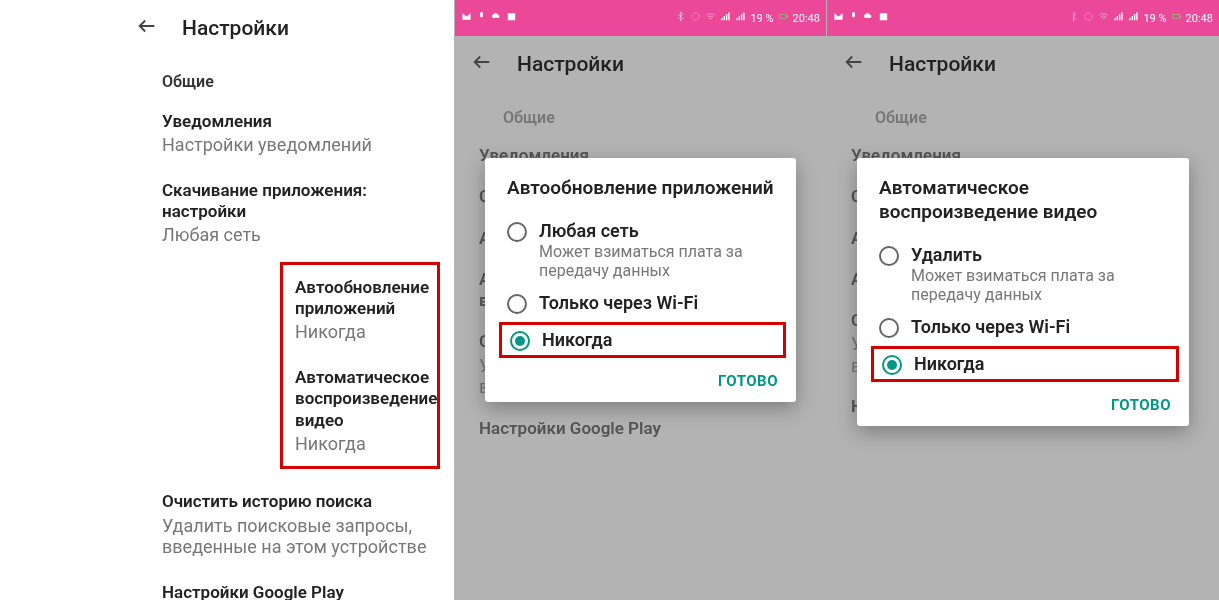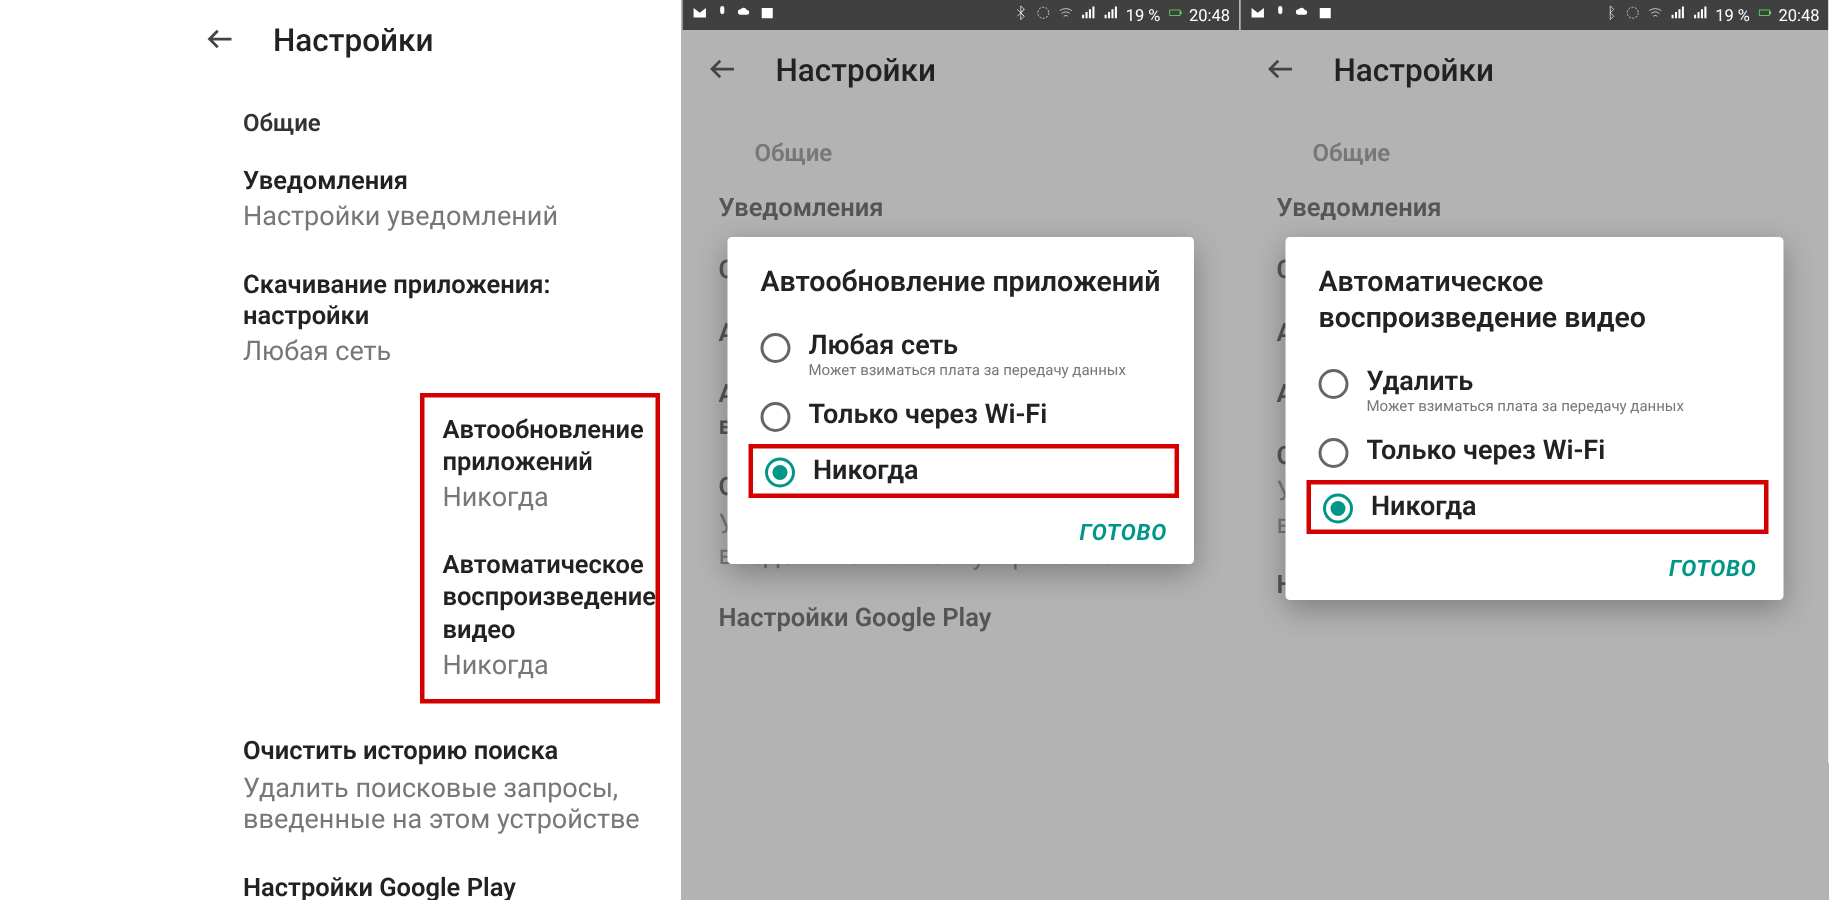--- a/index.html
+++ b/index.html
@@ -15,22 +15,22 @@
     position: relative;
     height: 600px;
     overflow: hidden;
   }
   .panel-1 { width: 454px; background: #fff; }
   .panel-2 { width: 372px; }
   .panel-3 { width: 393px; }
 
   
   .status-bar {
-    height: 20px;
-    background: #404040;
+    height: 36px;
+    background: #ec4899;
     color: #fff;
     font-size: 11px;
     display: flex;
     align-items: center;
     padding: 0 6px;
     justify-content: space-between;
   }
   .status-left, .status-right { display: flex; align-items: center; gap: 4px; }
   .status-bar svg { width: 11px; height: 11px; fill: #fff; }
   .status-right .txt { font-size: 11px; }
@@ -112,31 +112,30 @@
   .radio.checked { border-color: #009688; }
   .radio.checked::after {
     content: "";
     position: absolute;
     inset: 3px;
     border-radius: 50%;
     background: #009688;
   }
   .radio-content { flex: 1; }
   .radio-label { font-size: 18px; font-weight: 600; color: #222; }
-  .radio-sub { font-size: 10px; color: #777; line-height: 1.2; margin-top: 1px; }
+  .radio-sub { font-size: 16px; color: #777; line-height: 1.2; margin-top: 1px; }
   .radio-row.boxed {
     border: 3px solid #d40000;
     margin: 2px 10px 2px 14px;
     padding: 4px 8px;
   }
   .dialog-actions {
     display: flex;
     justify-content: flex-end;
     padding: 12px 18px 4px 18px;
-    font-style: italic;
   }
   .dialog-btn {
     font-size: 15px;
     font-weight: 700;
     color: #009688;
     letter-spacing: 0.5px;
   }
 
   
   .panel-2, .panel-3 { border-left: 1px solid rgba(0,0,0,0.0); }

